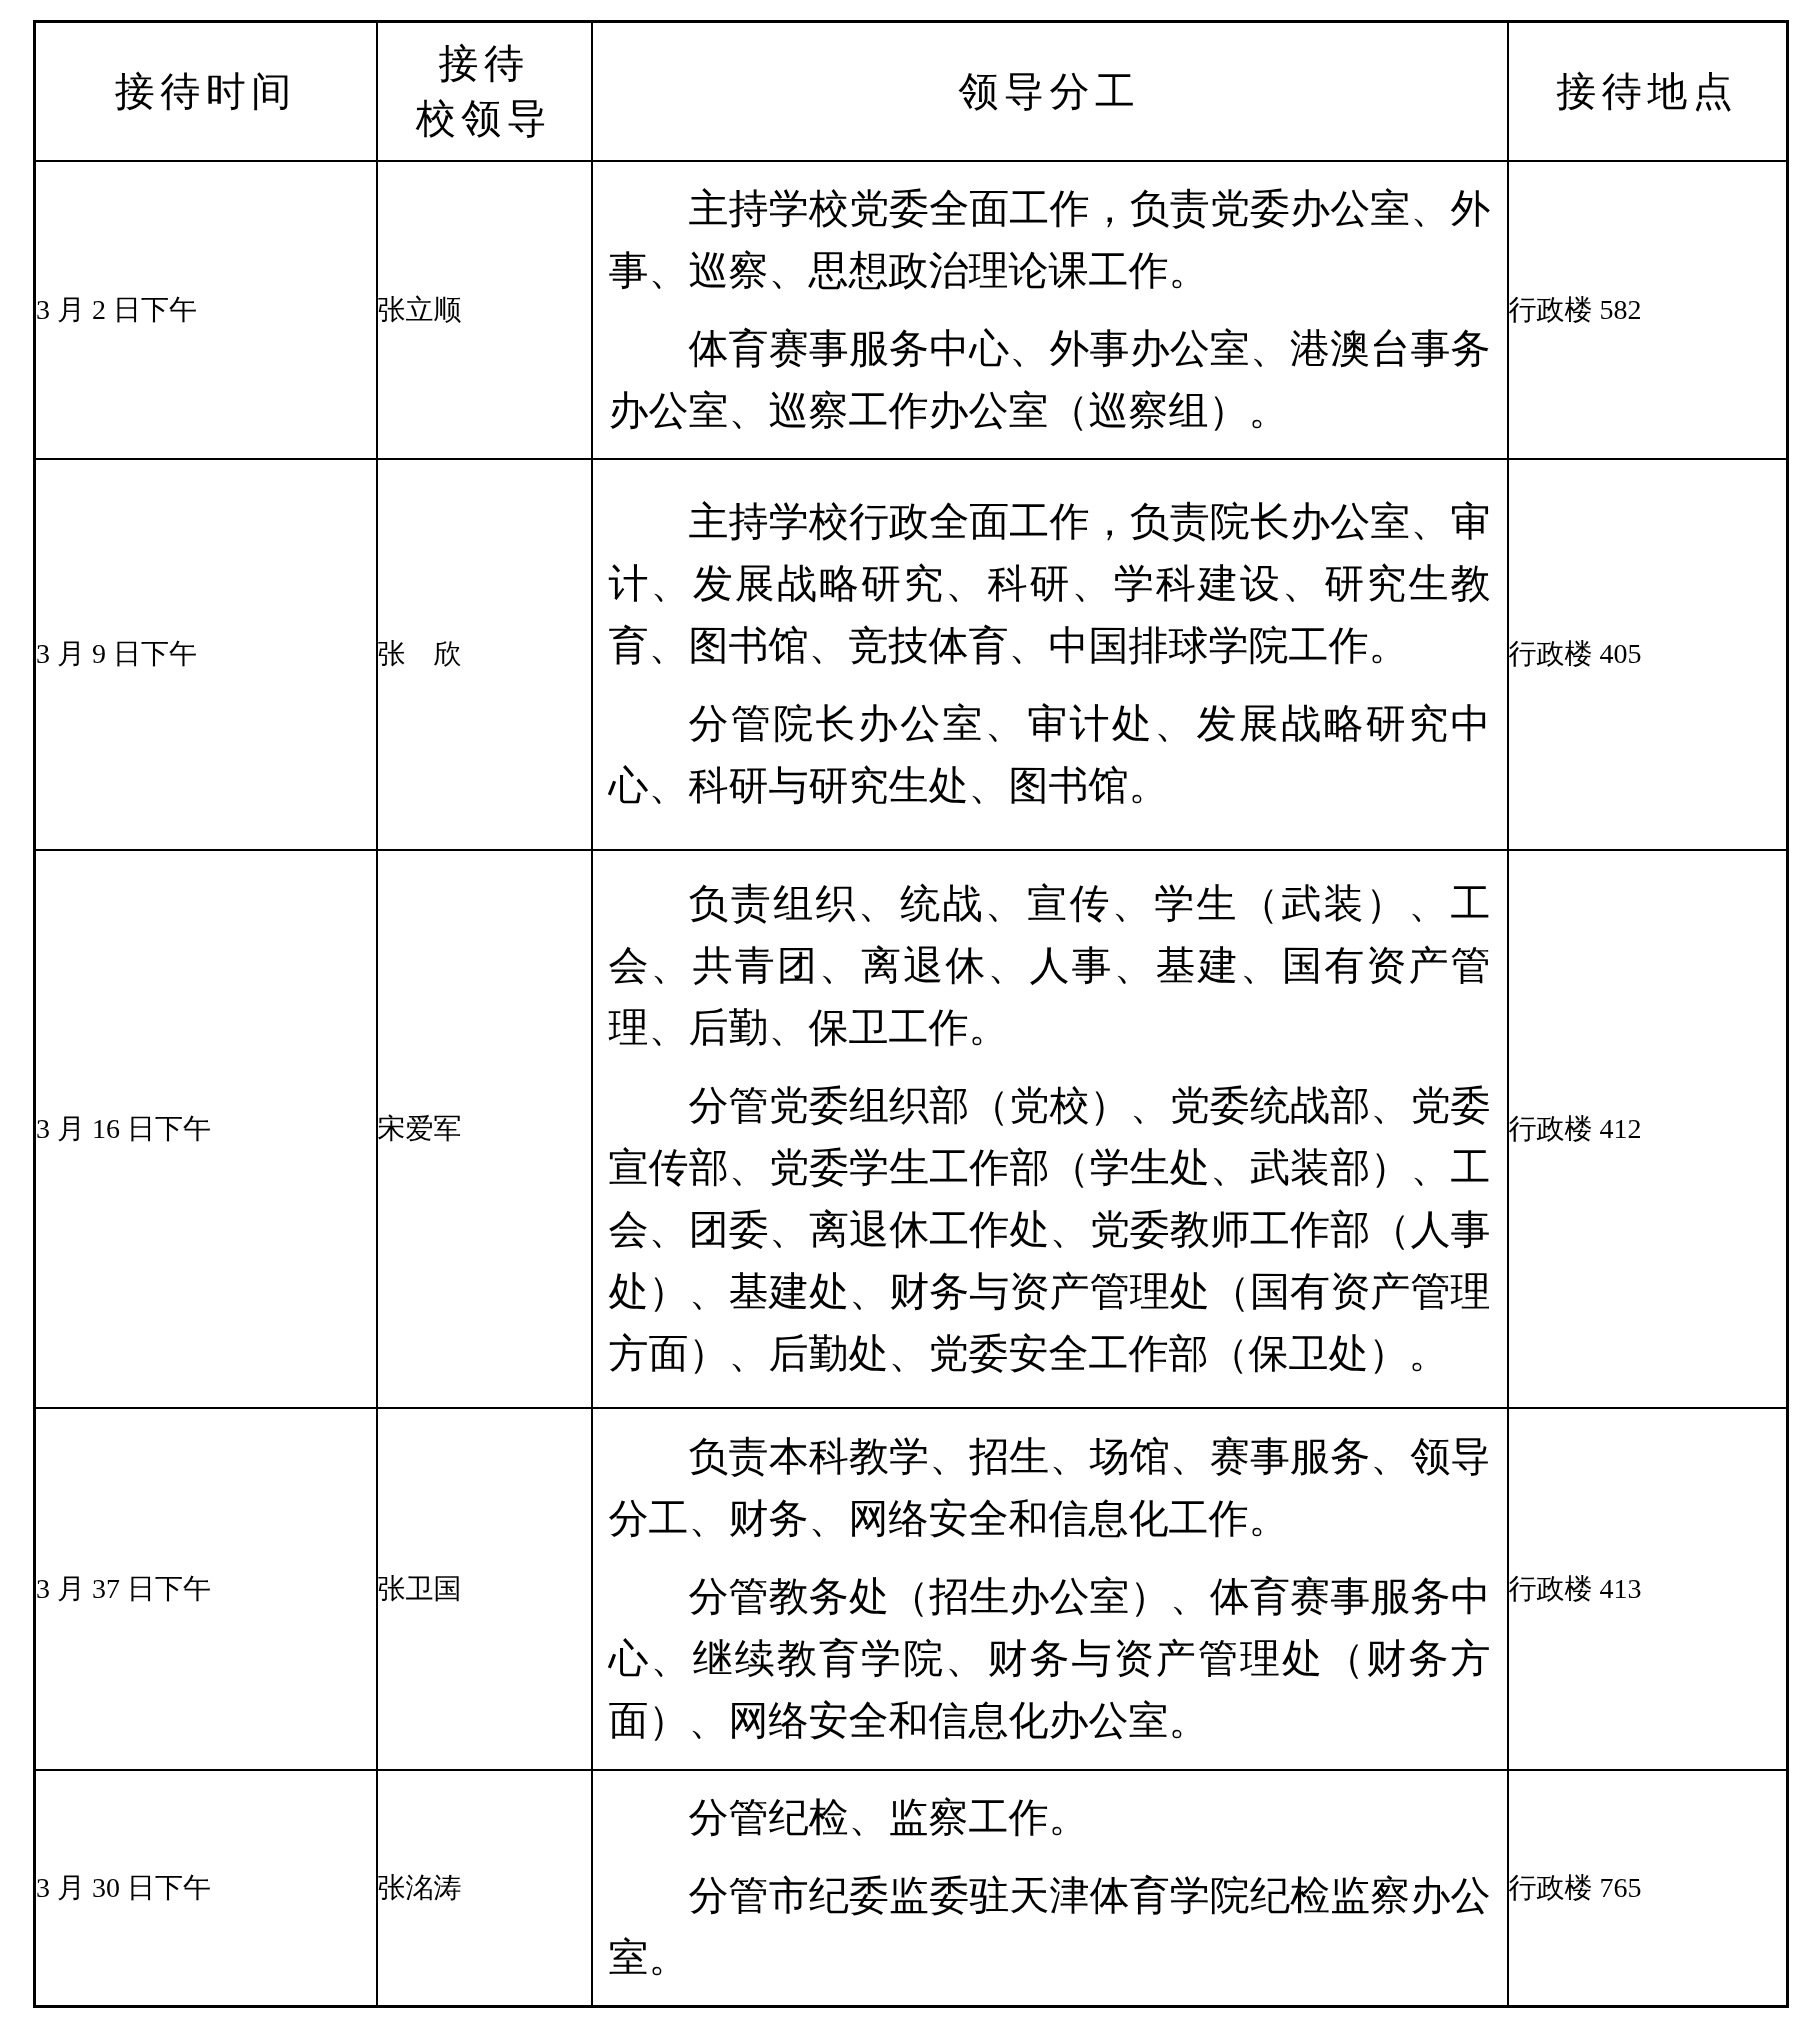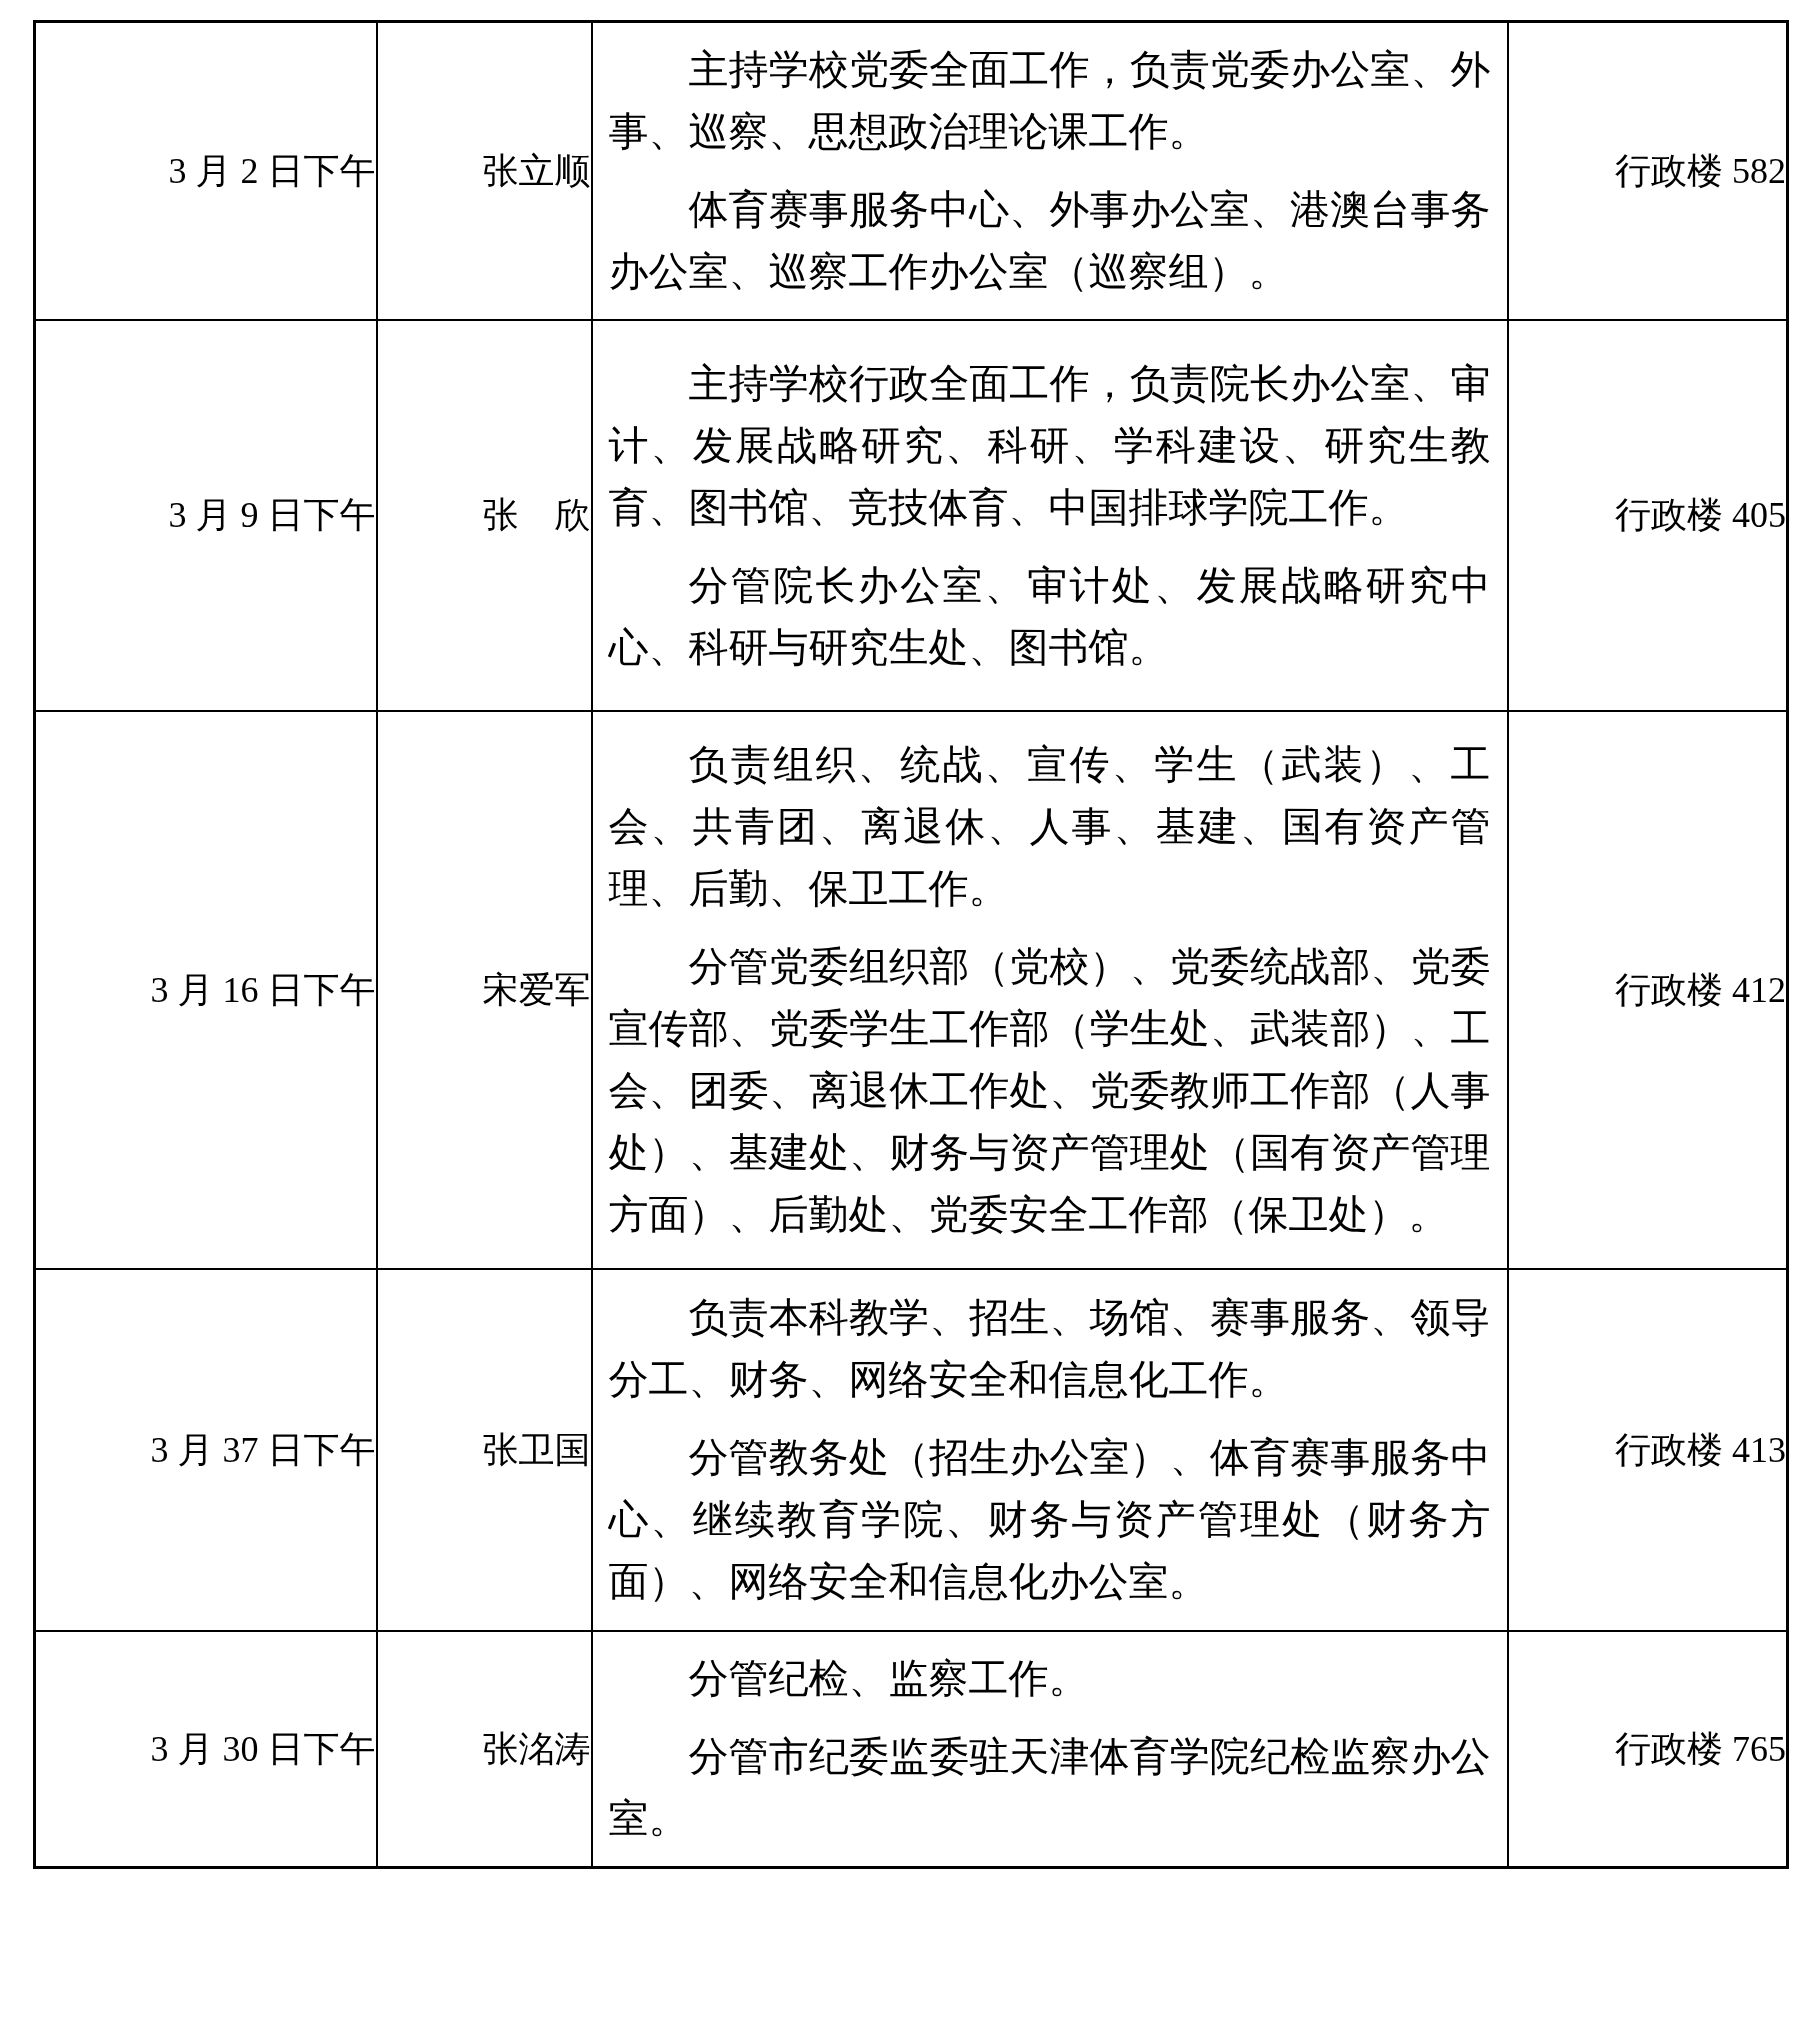--- a/index.html
+++ b/index.html
@@ -48,22 +48,22 @@
     font-size: 40px;
     text-align: center;
     letter-spacing: 5.5px;
     line-height: 55px;
   }
   th.head-cell .two-line { display: block; }
 
   td.time-cell,
   td.leader-cell,
   td.location-cell {
-    font-size: 36px;
-    text-align: right;
+    font-size: 28px;
+    text-align: left;
     white-space: nowrap;
     border-radius: 22px;
   }
 
   td.duty-cell {
     text-align: justify;
     padding: 11px 16.4px;
   }
   td.duty-cell p {
     margin: 16px;
@@ -77,20 +77,35 @@
 <body>
 
 <table class="schedule">
   <colgroup>
     <col class="c1">
       <col class="c2">
       <col class="c3">
       <col class="c4">
   </colgroup>
   <tbody>
+    <tr class="header-row">
+      <th class="head-cell">
+        <span>接待时间</span>
+      </th>
+      <th class="head-cell">
+        <span class="two-line">接待</span>
+        <span class="two-line">校领导</span>
+      </th>
+      <th class="head-cell">
+        <span>领导分工</span>
+      </th>
+      <th class="head-cell">
+        <span>接待地点</span>
+      </th>
+    </tr>
 
     <tr class="row-1">
       <td class="time-cell">3 月 2 日下午</td>
       <td class="leader-cell">张立顺</td>
       <td class="duty-cell">
         <p>主持学校党委全面工作，负责党委办公室、外事、巡察、思想政治理论课工作。</p>
         <p>体育赛事服务中心、外事办公室、港澳台事务办公室、巡察工作办公室（巡察组）。</p>
       </td>
       <td class="location-cell">行政楼 582</td>
     </tr>

